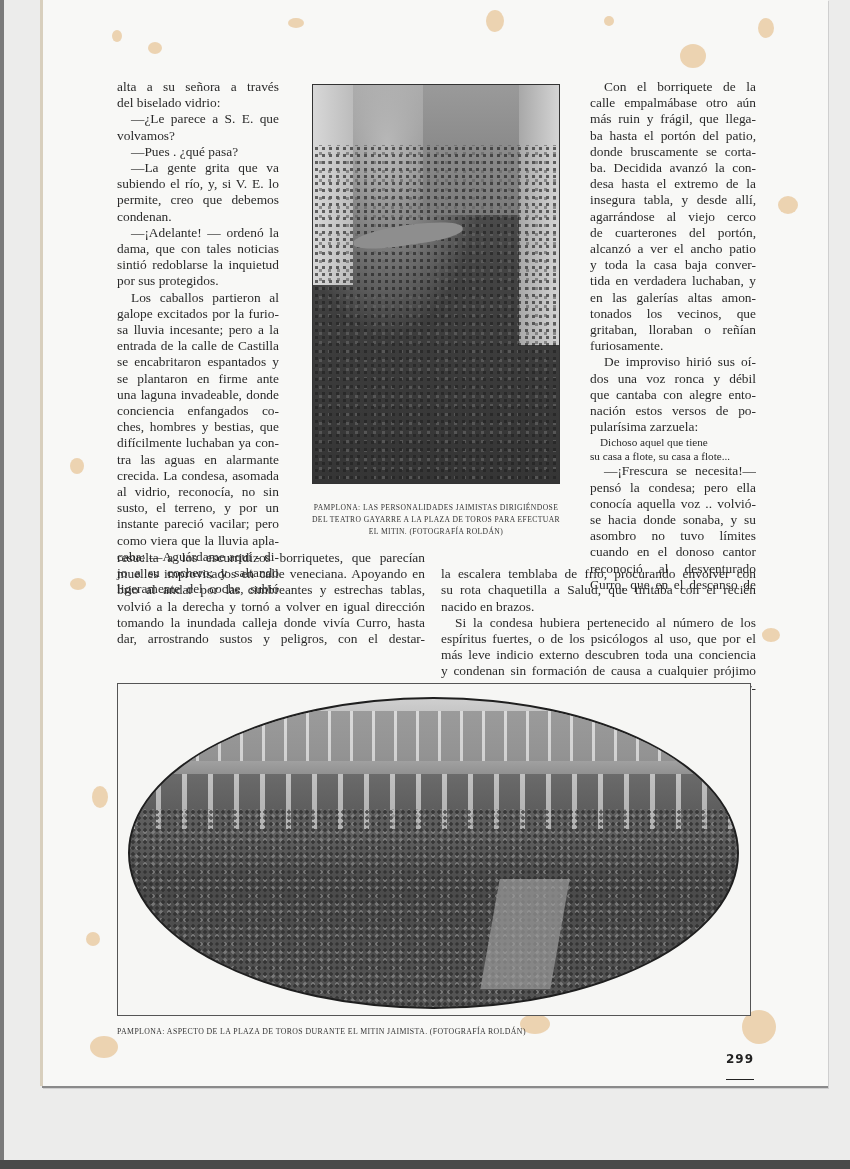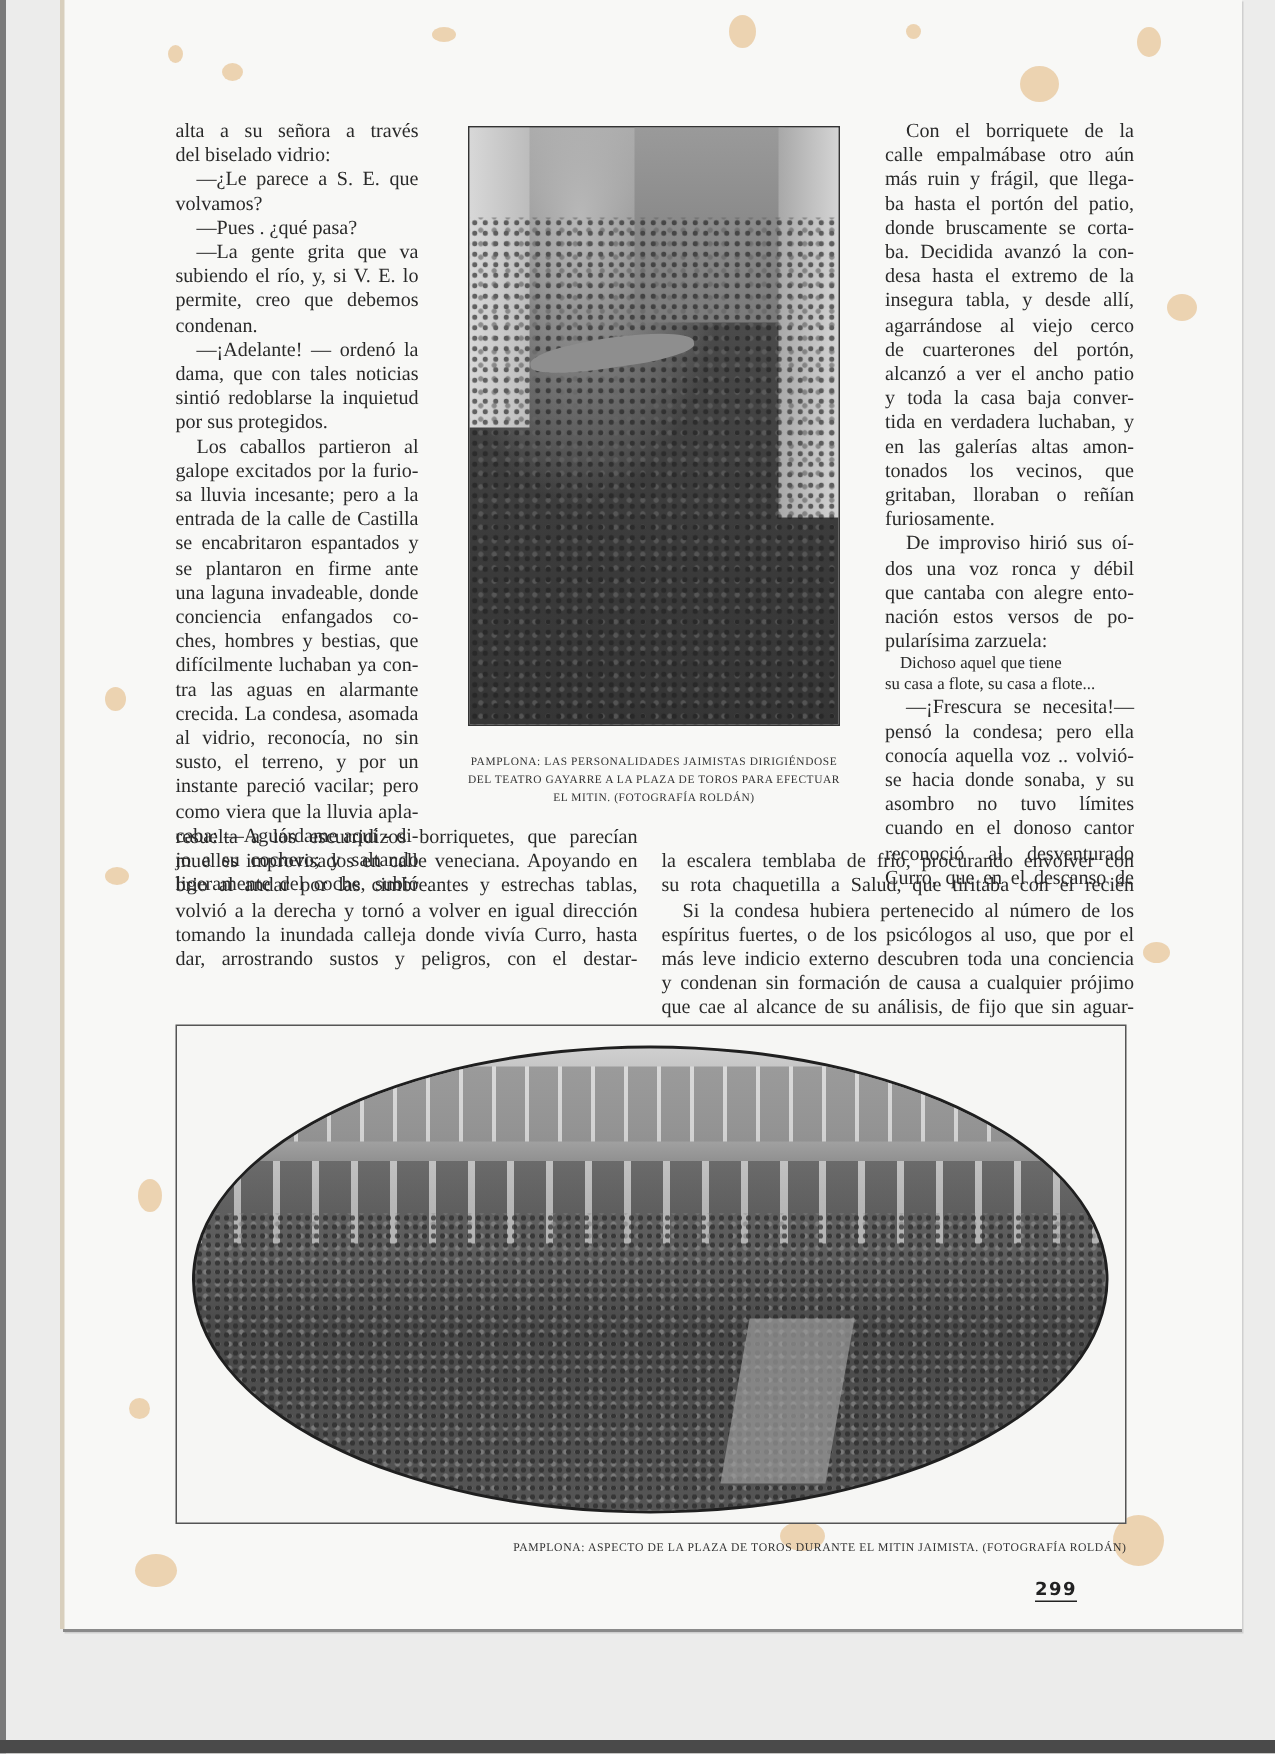--- a/index.html
+++ b/index.html
@@ -69,26 +69,26 @@
   .photo2 .gallery-mid { position:absolute; left:0; top:75px; width:100%; height:55px;
     background:repeating-linear-gradient(90deg, #d6d6d6 0 5px, #5a5a5a 5px 26px); opacity:0.7; }
   .photo2 .crowd { position:absolute; left:0; top:110px; width:100%; height:210px;
     background-image:
       radial-gradient(circle, #2a2a2a 1.5px, transparent 2px),
       radial-gradient(circle, #8a8a8a 1.5px, transparent 2px);
     background-size:6px 6px, 8px 8px; background-position:0 0, 3px 3px; opacity:0.7; }
   .photo2 .barrier { position:absolute; left:360px; top:180px; width:70px; height:110px; background:#9c9c9c; opacity:0.7; transform:skewX(-10deg); }
   .caption2 {
     position:absolute; left:117px; top:1027px; width:634px;
-    font-size:7.8px; letter-spacing:0.4px; text-align:right; text-transform:uppercase; color:#333;
+    font-size:7.8px; letter-spacing:0.4px; text-align:left; text-transform:uppercase; color:#333;
   }
   .page-number {
-    position:absolute; left:690px; top:1052px; font-size:12px; font-weight:bold;
+    position:absolute; left:726px; top:1052px; font-size:12px; font-weight:bold;
     font-family:"DejaVu Sans", sans-serif; color:#222; letter-spacing:1px;
-    border-bottom:1.5px solid #222; padding-bottom:1px;text-align:right;
+    border-bottom:1.5px solid #222; padding-bottom:13px;text-align:right;
   }
   .watermark {
     position:absolute; left:674px; top:1132px; font-size:26px; font-weight:bold;
     font-family:"DejaVu Sans", sans-serif; color:#f4f4f4; letter-spacing:-0.5px;
     text-shadow: 0 0 1px #bbb, 1px 1px 1px #c6c6c6;
     margin-top: 36px;
   }
   .italic { }
 </style>
 </head>
@@ -205,20 +205,21 @@
   <span class="line">brio al andar por las cimbreantes y estrechas tablas,</span>
   <span class="line">volvió a la derecha y tornó a volver en igual dirección</span>
   <span class="line">tomando la inundada calleja donde vivía Curro, hasta</span>
   <span class="line">dar, arrostrando sustos y peligros, con el destar-</span>
 </div>
 
 <div class="col" id="col-bottom-right">
   <span class="line" style="visibility:hidden;">.</span>
   <span class="line">la escalera temblaba de frío, procurando envolver con</span>
   <span class="line">su rota chaquetilla a Salud, que tiritaba con el recién</span>
+  <span class="line last">nacido en brazos.</span>
   <span class="line indent">Si la condesa hubiera pertenecido al número de los</span>
   <span class="line">espíritus fuertes, o de los psicólogos al uso, que por el</span>
   <span class="line">más leve indicio externo descubren toda una conciencia</span>
   <span class="line">y condenan sin formación de causa a cualquier prójimo</span>
   <span class="line">que cae al alcance de su análisis, de fijo que sin aguar-</span>
 </div>
 
 <div class="photo2-frame"></div>
 <div class="photo2">
   <div class="gallery-top"></div>

